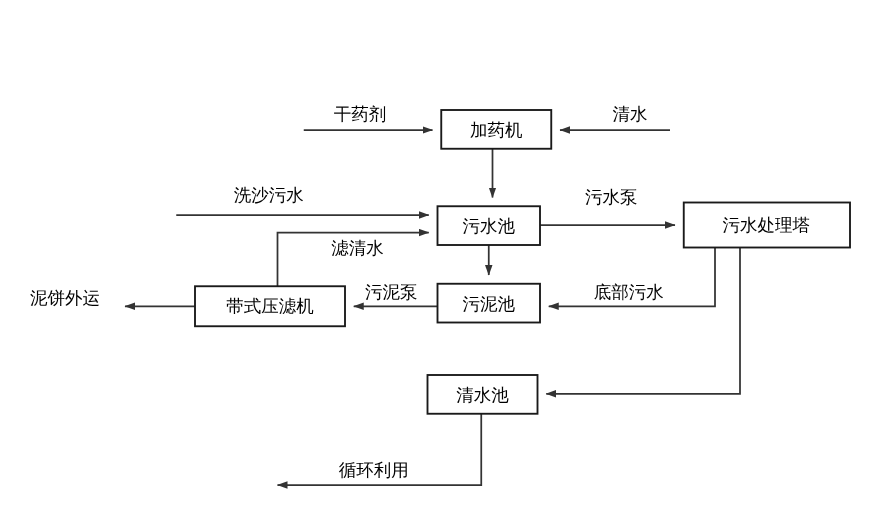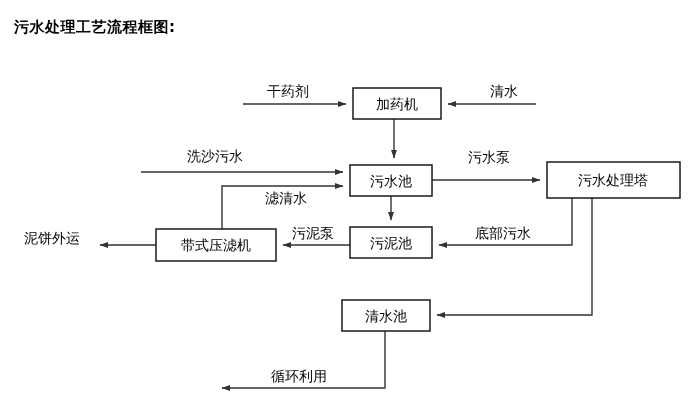--- a/index.html
+++ b/index.html
@@ -60,21 +60,20 @@
     font-size: 14px;
     fill: #000000;
     text-anchor: middle;
   }
 </style>
 </head>
 <body>
 
 <div id="page">
 
-  <div id="diagram-title">污水处理工艺流程框图:</div>
 
   <svg id="flow" viewBox="0 0 700 420">
     <defs>
       <marker id="arrow" markerWidth="9" markerHeight="9" refX="8" refY="3.2" orient="auto" markerUnits="userSpaceOnUse">
         <path d="M0,0.2 L8.4,3.2 L0,6.2 z" fill="#333333"></path>
       </marker>
     </defs>
 
     <g>
 

